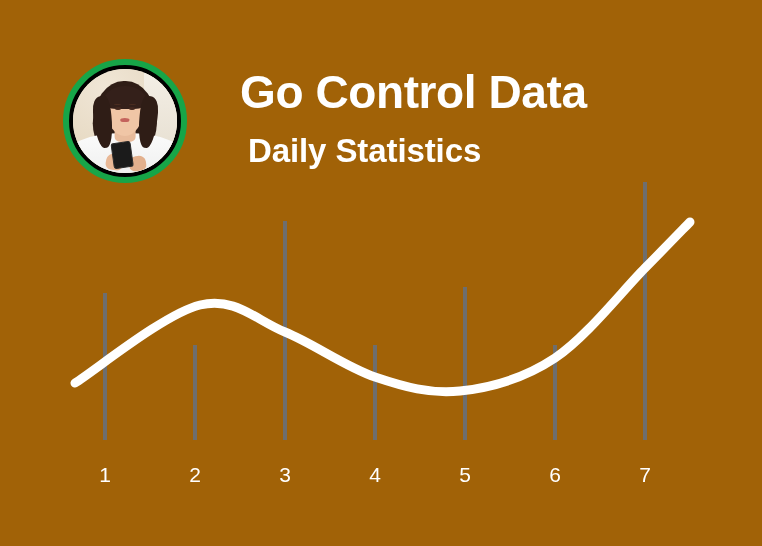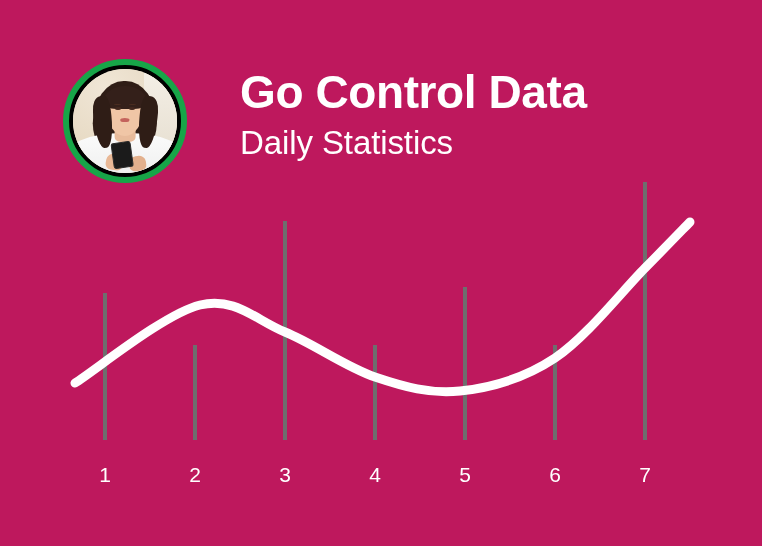--- a/index.html
+++ b/index.html
@@ -177,25 +177,25 @@
   #title {
     margin: 0;
     color: #ffffff;
     font-size: 46px;
     line-height: 58px;
     font-weight: 700;
     letter-spacing: -0.4px;
     white-space: nowrap;
   }
   #subtitle {
-    margin: 0;
+    margin: 8px;
     color: #ffffff;
     font-size: 33px;
     line-height: 44px;
-    font-weight: 400;
+    font-weight: 700;
     letter-spacing: -0.1px;
     white-space: nowrap;
   }
 
   
   #chart {
     position: absolute;
     left: 0;
     top: 0;
     width: 762px;
@@ -216,21 +216,21 @@
     color: #ffffff;
     font-size: 21px;
     line-height: 26px;
     font-weight: 400;
     text-align: center;
   }
 </style>
 </head>
 <body>
 
-<div id="card" style="background: #be185d;">
+<div id="card" style="background: #a16207;">
 
   <div id="header">
 
     <div id="avatar-wrap" style="border-color: rgb(23, 165, 72);">
       <div id="avatar-clip">
         <div class="av-bg"></div>
         <div class="av-wallR"></div>
         <div class="av-hair-back"></div>
         <div class="av-shirt"></div>
         <div class="av-neck"></div>

